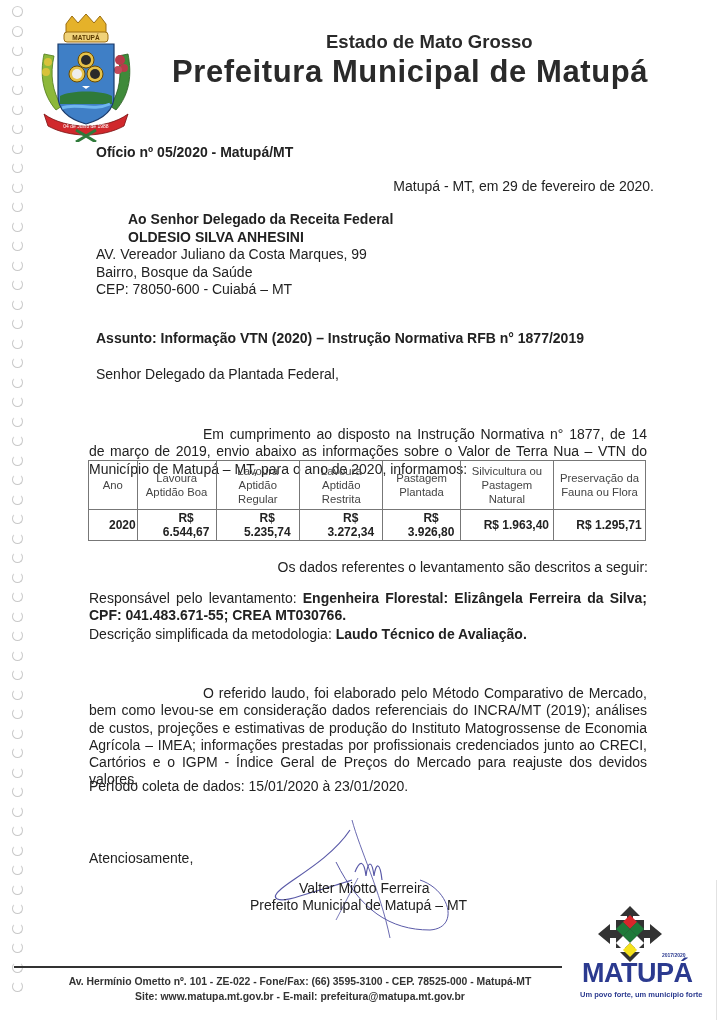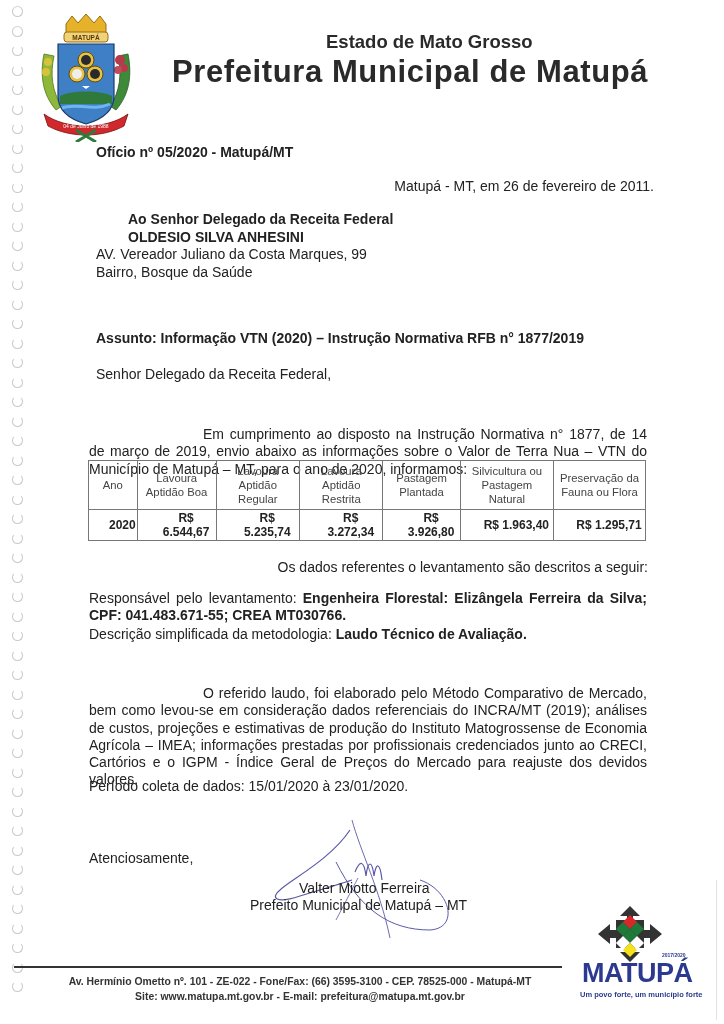--- a/index.html
+++ b/index.html
@@ -174,31 +174,32 @@
 
   <path d="M8 100 C30 116, 70 116, 92 100 L88 112 C66 124, 34 124, 12 112 Z" fill="#d0282c" stroke="#7a1010" stroke-width="0.8"></path>
   <text x="50" y="114" font-size="5" text-anchor="middle" fill="#ffffff" font-family="Liberation Sans, sans-serif">04 de Julho de 1988</text>
   <path d="M40 116 L60 128 M60 116 L40 128" stroke="#2f7a3a" stroke-width="3"></path>
 </svg>
 
 <div class="hdr-state">Estado de Mato Grosso</div>
 <div class="hdr-title">Prefeitura Municipal de Matupá</div>
 
 <div class="oficio">Ofício nº 05/2020 - Matupá/MT</div>
-<div class="place-date">Matupá - MT, em 26 de fevereiro de 2011.</div>
+<div class="place-date">Matupá - MT, em 29 de fevereiro de 2020.</div>
 
 <div class="addr">
   <div class="b">Ao Senhor Delegado da Receita Federal</div>
   <div class="b">OLDESIO SILVA ANHESINI</div>
   <div>AV. Vereador Juliano da Costa Marques, 99</div>
   <div>Bairro, Bosque da Saúde</div>
+  <div>CEP: 78050-600 - Cuiabá – MT</div>
 </div>
 
 <div class="assunto">Assunto: Informação VTN (2020) – Instrução Normativa RFB n° 1877/2019</div>
-<div class="salutation">Senhor Delegado da Receita Federal,</div>
+<div class="salutation">Senhor Delegado da Plantada Federal,</div>
 
 <div class="para p1"><span class="indent"></span><span>Em cumprimento ao disposto na Instrução Normativa n° 1877, de 14 de março de 2019, envio abaixo as informações sobre o Valor de Terra Nua – VTN do Município de Matupá – MT, para o ano de 2020, informamos:</span></div>
 
 <table class="vtn-table">
   <thead>
     <tr>
       <th class="ano">Ano</th>
       <th>Lavoura Aptidão Boa</th>
       <th>Lavoura Aptidão Regular</th>
       <th>Lavoura Aptidão Restrita</th>

